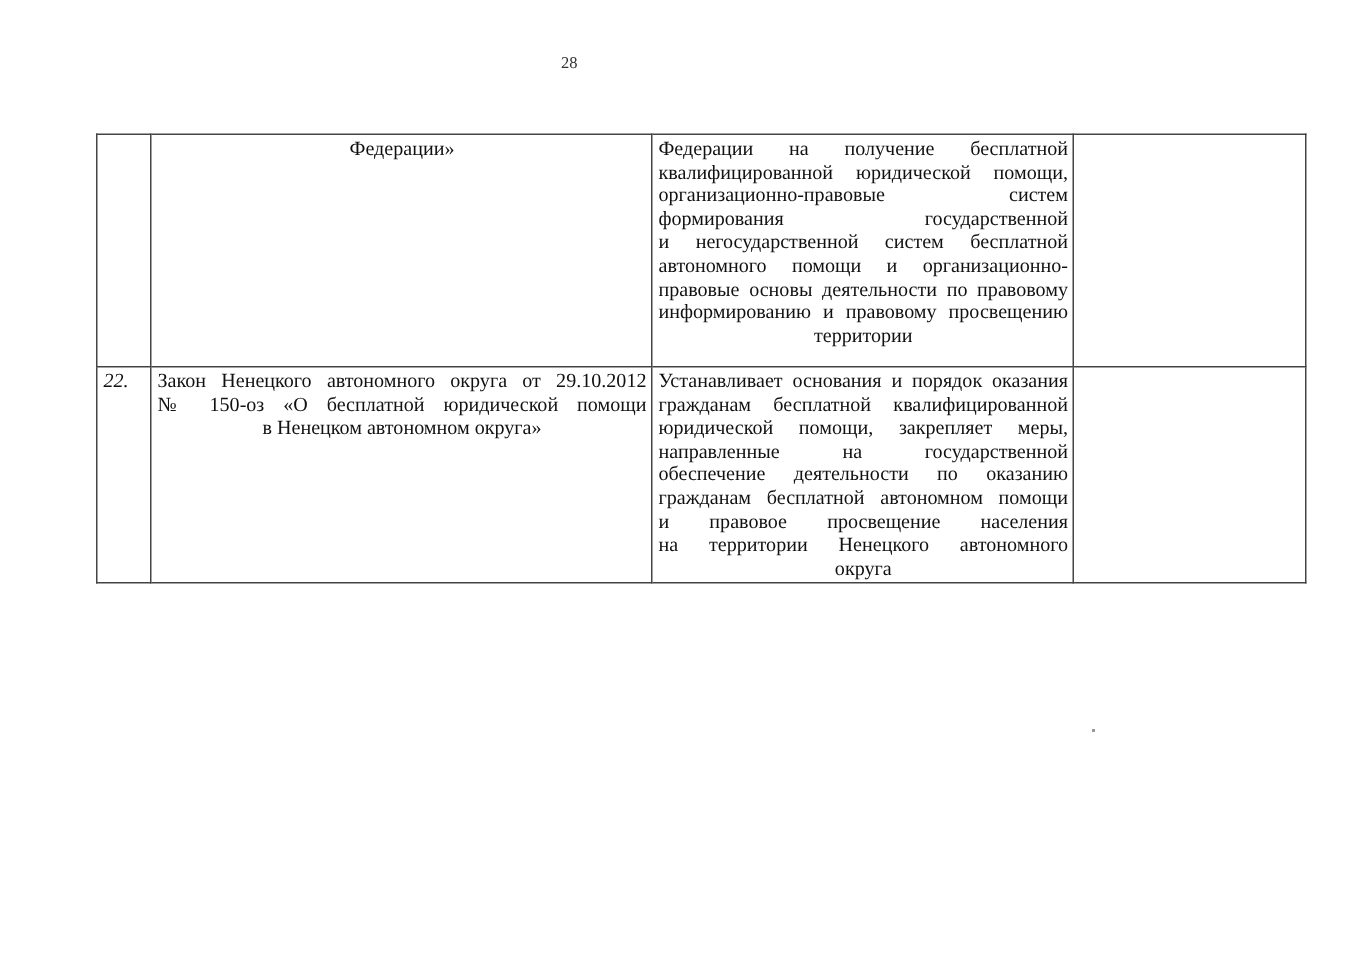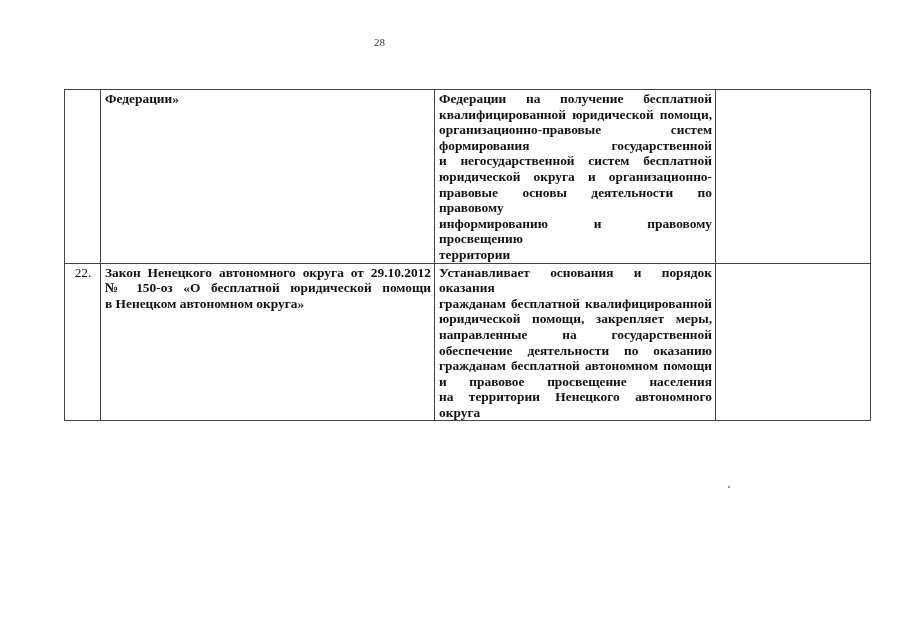--- a/index.html
+++ b/index.html
@@ -4,49 +4,49 @@
 <style>
   html, body { margin:0; padding:0; background:#ffffff; }
   body { width:905px; height:640px; position:relative; overflow:hidden;
          font-family:"Liberation Serif", serif; color:#111; }
   .page-number { position:absolute; left:0; width:759px; top:36px; text-align:center;
          font-size:11px; color:#333; }
   table.doc { position:absolute; left:64px; top:89px; border-collapse:collapse;
          table-layout:fixed; width:804px; }
   table.doc td { border:1px solid #444; vertical-align:top; padding:1px 3px 0 4px;
          font-size:13.4px; line-height:15.6px; }
-  td.num { width:28px; text-align:center; padding-left:0; padding-right:0; }
+  td.num { width:28px; text-align:left; padding-left:0; padding-right:0;font-style:italic; }
   td.title { width:326px; text-align:justify; }
   td.desc { width:273px; text-align:justify; }
   td.note { width:147px; }
   tr.r1 td { height:153px; }
   tr.r2 td { height:142px; }
-  .jl { display:block; text-align:justify; text-align-last:justify;font-weight:bold; }
-  .ll { display:block; text-align:left;font-weight:bold; }
+  .jl { display:block; text-align:justify; text-align-last:justify; }
+  .ll { display:block; text-align:center; }
   .speck { position:absolute; left:728px; top:486px; width:2px; height:2px; background:#999; }
 </style>
 </head>
 <body>
 
 <div class="page-number">28</div>
 
 <table class="doc">
   <tbody>
       <tr class="r1">
     <td class="num"></td>
     <td class="title">
       <span class="ll">Федерации»</span>
     </td>
     <td class="desc">
       <span class="jl">Федерации на получение бесплатной</span>
       <span class="jl">квалифицированной юридической помощи,</span>
       <span class="jl">организационно-правовые систем</span>
       <span class="jl">формирования государственной</span>
       <span class="jl">и негосударственной систем бесплатной</span>
-      <span class="jl">юридической округа и организационно-</span>
+      <span class="jl">автономного помощи и организационно-</span>
       <span class="jl">правовые основы деятельности по правовому</span>
       <span class="jl">информированию и правовому просвещению</span>
       <span class="ll">территории</span>
     </td>
     <td class="note"></td>
   </tr>
   <tr class="r2">
     <td class="num">22.</td>
     <td class="title">
       <span class="jl">Закон Ненецкого автономного округа от 29.10.2012</span>

